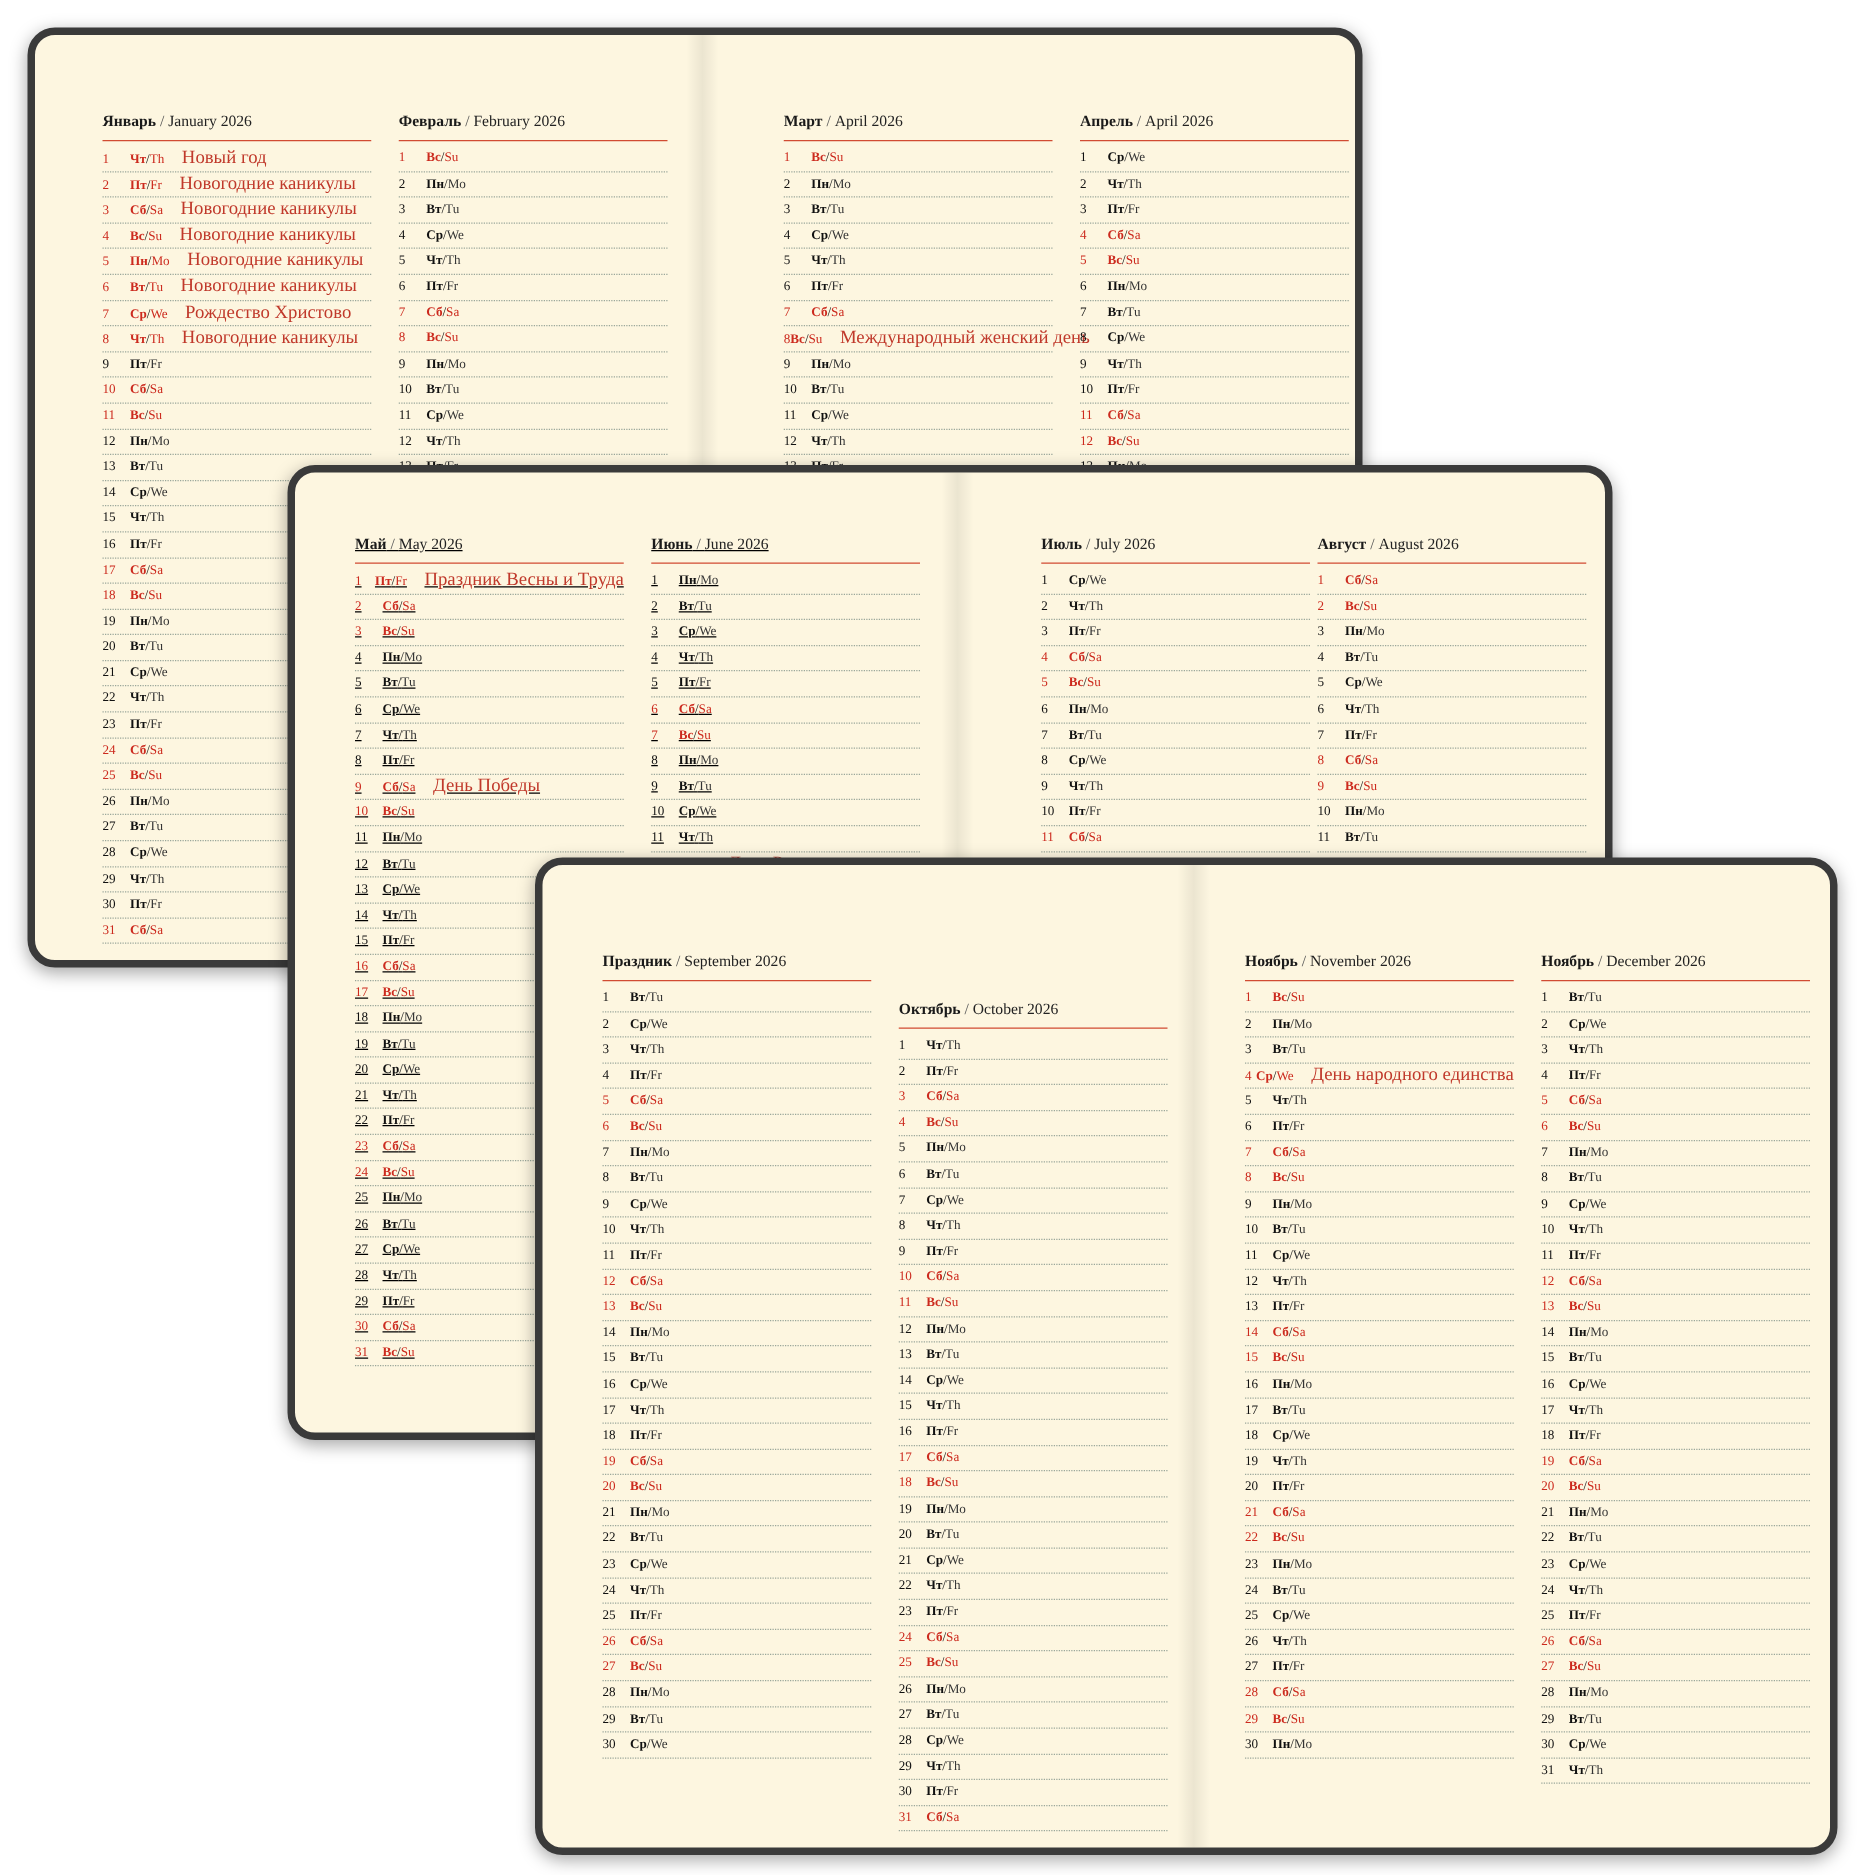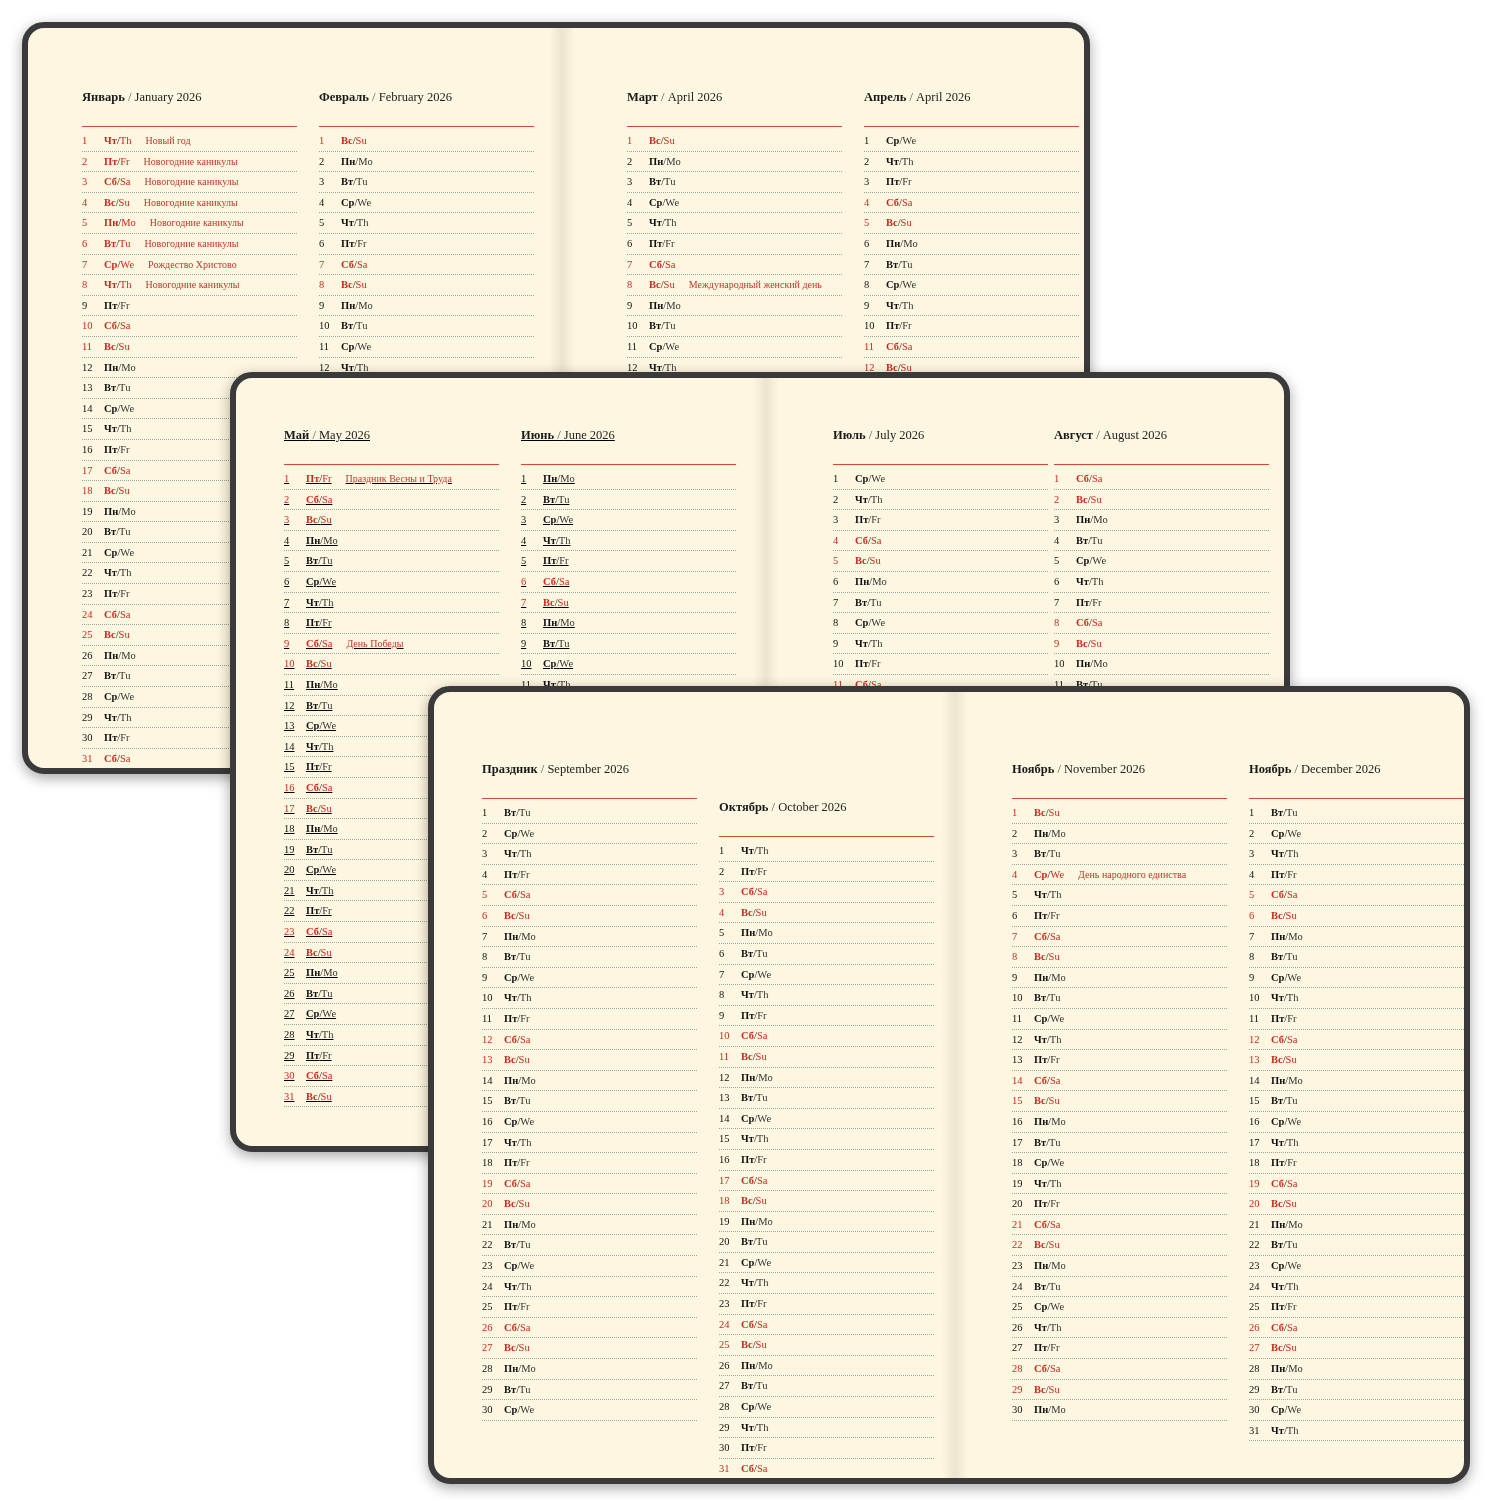--- a/index.html
+++ b/index.html
@@ -32,42 +32,42 @@
   .cols{display:flex;}
 
   .month{
     width:215px;
   }
 
   .m-head{
     font-size:12.5px;
     color:#1a1a1a;
     border-bottom:1.4px solid #d14b32;
-    padding-bottom:21px;
+    padding-bottom:7px;
     margin-bottom:4px;
     white-space:nowrap;
   }
   .m-head .ru{font-weight:bold;}
   .m-head .sep{color:#555;font-weight:normal;}
   .m-head .en{font-weight:normal;color:#222;}
 
   .day{
     display:flex;
     align-items:baseline;
     height:19.6px;
     border-bottom:1px dotted #9aa79a;
     font-size:10.5px;
     line-height:19.6px;
     white-space:nowrap;
   }
   .day .num{width:22px;text-align:left;color:#111;}
   .day .dow{color:#111;}
   .day .dow b{font-weight:bold;}
   .day .dow .lat{font-weight:normal;color:#333;}
-  .day .note{margin-left:14px;color:#c0392b;font-size:10px;}
+  .day .note{margin-left:14px;color:#c0392b;font-size:15px;}
   .day.hol .num,.day.hol .dow b,.day.hol .dow .lat{color:#cc2a1e;}
   .day.hol .dow .lat{color:#cc2a1e;}
 </style>
 </head>
 <body>
 
 <div class="spread" id="spread1">
   <div class="gutter"></div>
   <div class="page" style="left:0;width:521px;padding:62px 0 0 54px;box-sizing:border-box;">
     <div class="cols">
@@ -924,21 +924,21 @@
             <span class="num">30</span>
             <span class="dow"><b>Пт</b><span>/</span><span class="lat">Fr</span></span>
           </div>
           <div class="day hol">
             <span class="num">31</span>
             <span class="dow"><b>Сб</b><span>/</span><span class="lat">Sa</span></span>
           </div>
         </div>
       </div>
   </div>
-  <div class="page" style="left:534px;width:502px;padding:70px 0 0 44px;box-sizing:border-box;">
+  <div class="page" style="left:518px;width:502px;padding:70px 0 0 44px;box-sizing:border-box;">
     <div class="cols">
         <div class="month">
           <div class="m-head"><span class="ru">Ноябрь</span><span class="sep"> / </span><span class="en">November 2026</span></div>
           <div class="day hol">
             <span class="num">1</span>
             <span class="dow"><b>Вс</b><span>/</span><span class="lat">Su</span></span>
           </div>
           <div class="day">
             <span class="num">2</span>
             <span class="dow"><b>Пн</b><span>/</span><span class="lat">Mo</span></span>

